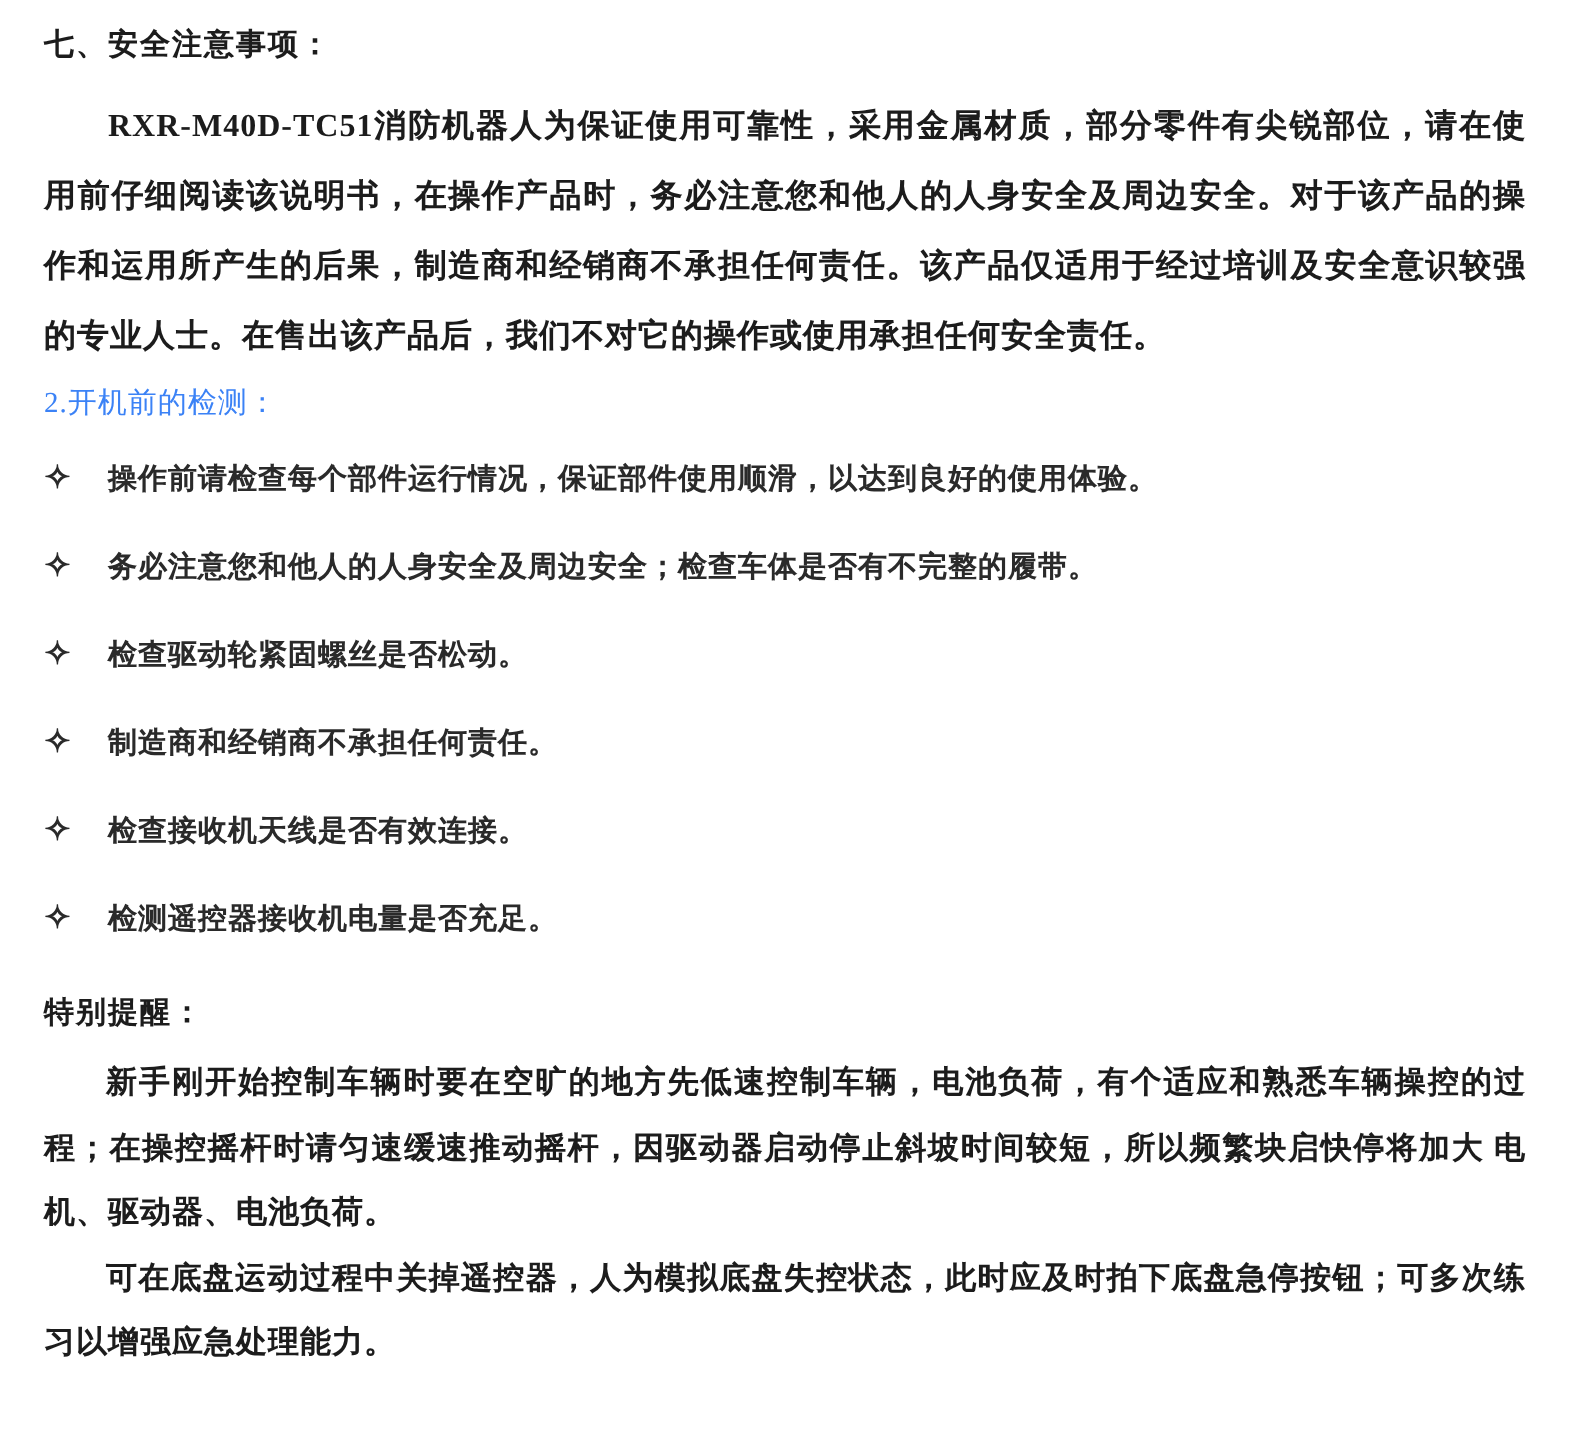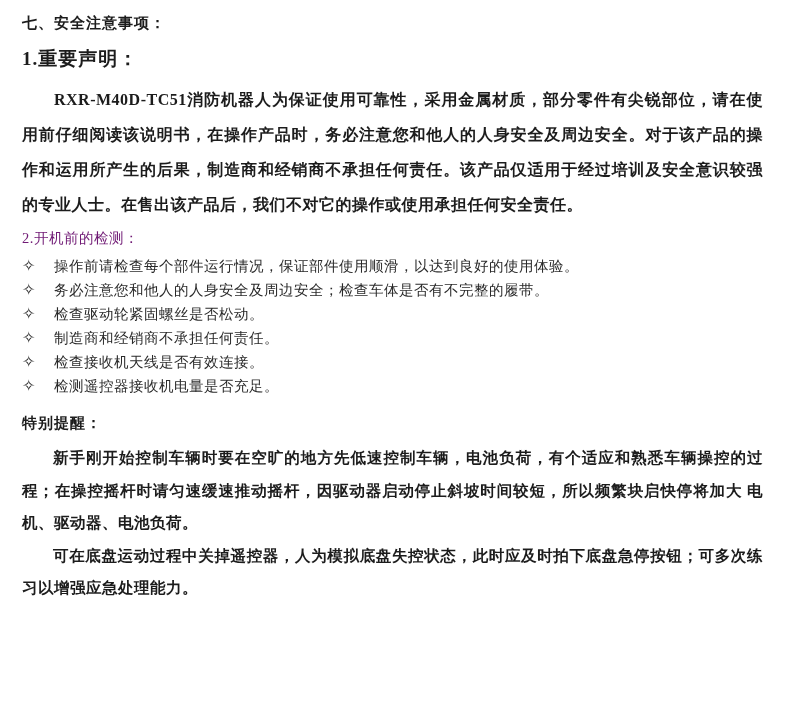--- a/index.html
+++ b/index.html
@@ -42,32 +42,32 @@
     text-indent: 2em;
     text-align: justify;
     margin: 0;
     letter-spacing: 0.5px;
   }
   .heading-2 {
     font-size: 14.5px;
     font-weight: normal;
     line-height: 28px;
     margin: 2px 0 0 0;
-    color: #701a75;
+    color: #3b82f6;
     letter-spacing: 0.5px;
   }
   ul.checklist {
     list-style: none;
     margin: 2px 0 0 0;
     padding: 0;
   }
   ul.checklist li {
     font-size: 14.5px;
-    font-weight: normal;
-    line-height: 24px;
+    font-weight: bold;
+    line-height: 43px;
     color: #2a2a2a;
     letter-spacing: 0.5px;
     white-space: nowrap;
   }
   ul.checklist .bullet-marker {
     display: inline-block;
     width: 2em;
     font-size: 16px;
     color: #2a2a2a;
   }
@@ -88,21 +88,20 @@
     letter-spacing: 0.5px;
   }
 </style>
 </head>
 <body>
 
 <div class="doc">
 
   <h2 class="section-title">七、安全注意事项：</h2>
 
-  <h1 class="heading-1">1.重要声明：</h1>
 
   <p class="para-bold">RXR-M40D-TC51消防机器人为保证使用可靠性，采用金属材质，部分零件有尖锐部位，请在使用前仔细阅读该说明书，在操作产品时，务必注意您和他人的人身安全及周边安全。对于该产品的操作和运用所产生的后果，制造商和经销商不承担任何责任。该产品仅适用于经过培训及安全意识较强的专业人士。在售出该产品后，我们不对它的操作或使用承担任何安全责任。</p>
 
   <h3 class="heading-2">2.开机前的检测：</h3>
 
   <ul class="checklist">
     <li>
       <span class="bullet-marker">✧</span><span>操作前请检查每个部件运行情况，保证部件使用顺滑，以达到良好的使用体验。</span>
     </li>
     <li>

